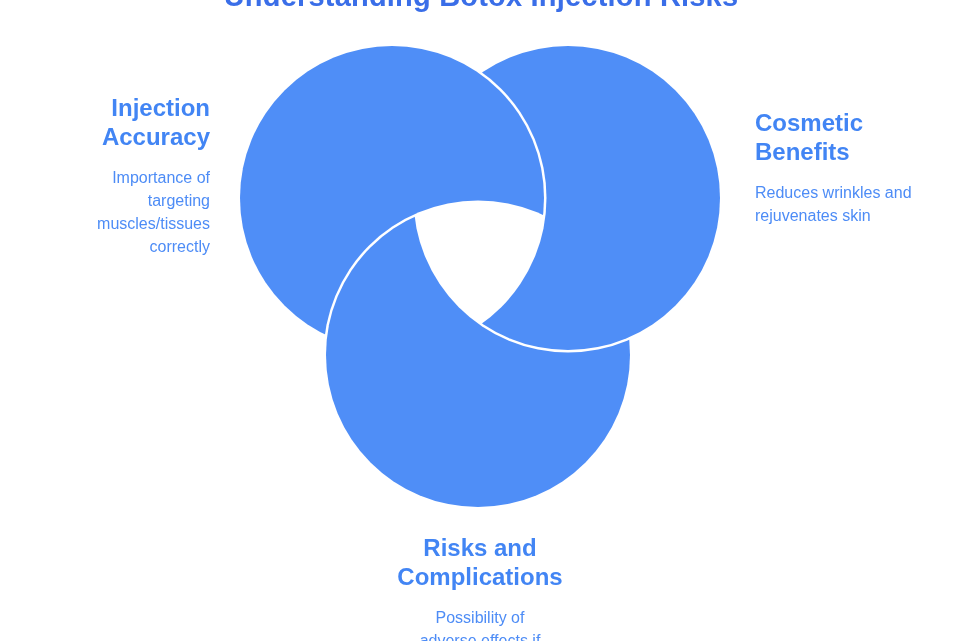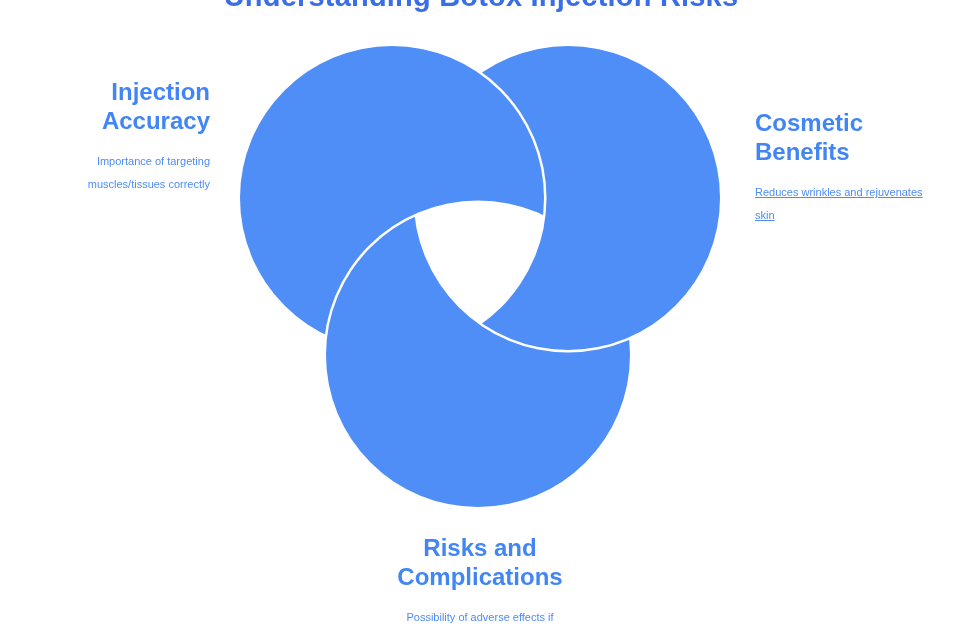--- a/index.html
+++ b/index.html
@@ -38,47 +38,46 @@
   .venn-circle {
     fill: var(--circle-fill, #4f8ef7);
   }
   .node-label {
     font-size: 24px;
     line-height: 29px;
     font-weight: bold;
     color: var(--heading-color, #4285f4);
   }
   .node-desc {
-    font-size: 11px;
+    font-size: 16px;
     line-height: 23px;
     font-weight: normal;
     color: var(--description-color, #4d8cf6);
     margin-top: 15px;
   }
   .node-left {
     position: absolute;
-    top: 77px;
+    top: 93px;
     left: 28px;
     width: 182px;
     text-align: right;
   }
   .node-left .node-desc {
     width: 132px;
     margin-left: auto;
   }
   .node-right {
     position: absolute;
     top: 108px;
     left: 755px;
     width: 195px;
     text-align: left;
   }
   .node-right .node-desc {
     width: 172px;
-    text-decoration: underline;
   }
   .node-bottom {
     position: absolute;
     top: 533px;
     left: 370px;
     width: 220px;
     text-align: center;
   }
   .node-bottom .node-desc {
     width: 150px;

